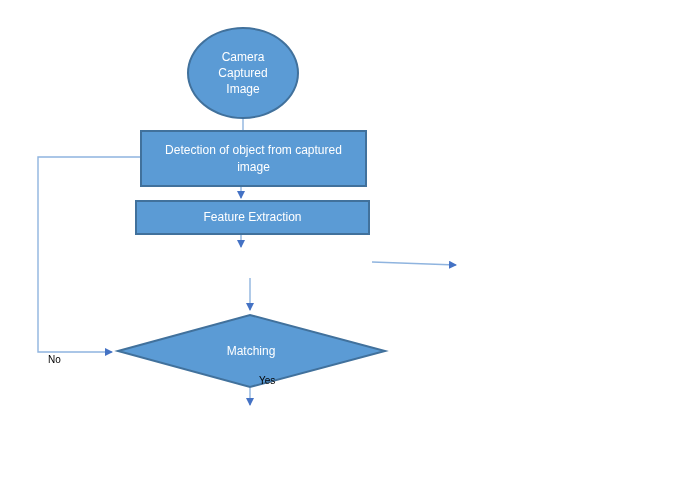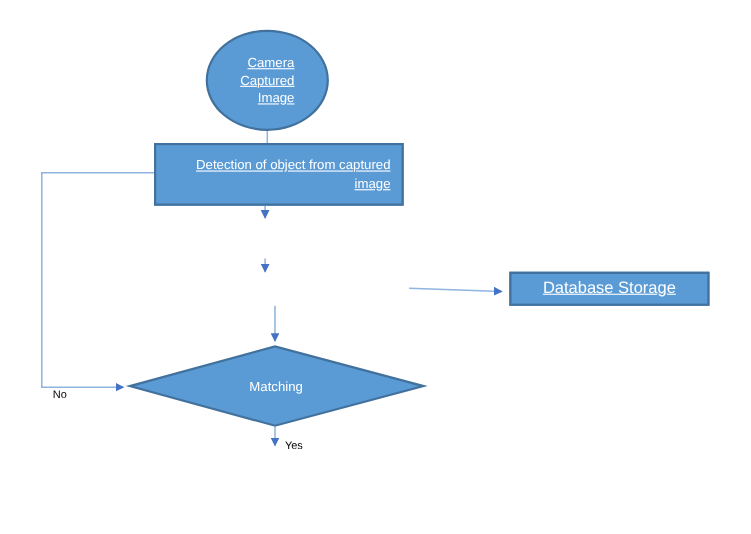--- a/index.html
+++ b/index.html
@@ -37,25 +37,24 @@
   }
   .node {
     position: absolute;
     box-sizing: border-box;
     background: var(--shape_fill, #5B9BD5);
     border: 2px solid var(--shape_border, #41719C);
     color: var(--label_text, #ffffff);
     display: flex;
     align-items: center;
     justify-content: center;
-    text-align: right;
+    text-align: center;
     font-size: 12px;
     line-height: 1.35;
     padding: 2px 10px;
-    text-decoration: underline;
   }
   .node.ellipse {
     border-radius: 50%;
     border-width: 2.5px;
     white-space: pre-line;
     padding: 2px 6px;
   }
   .node.db {
     font-size: 15px;
   }
@@ -104,25 +103,25 @@
   <div class="node ellipse" style="left:187px; top:27px; width:112px; height:92px;">
     <span>Camera
 Captured
 Image</span>
   </div>
 
   <div class="node" style="left:140px; top:130px; width:227px; height:57px;">
     <span>Detection of object from captured image</span>
   </div>
 
+  <div class="node" style="left:135px; top:200px; width:235px; height:35px;">
+    <span>Feature Extraction</span>
+  </div>
 
 
-  <div class="node db" style="left:463px; top:247px; width:182px; height:31px;">
-    <span>Database Storage</span>
-  </div>
 
   <div class="diamond-label" style="left:251px; top:351px;">Matching</div>
 
 
   <div class="edge-label" style="left:48px; top:354px;">No</div>
-  <div class="edge-label" style="left:259px; top:400px;">Yes</div>
+  <div class="edge-label" style="left:259px; top:375px;">Yes</div>
 
 </div>
 
 </body></html>

